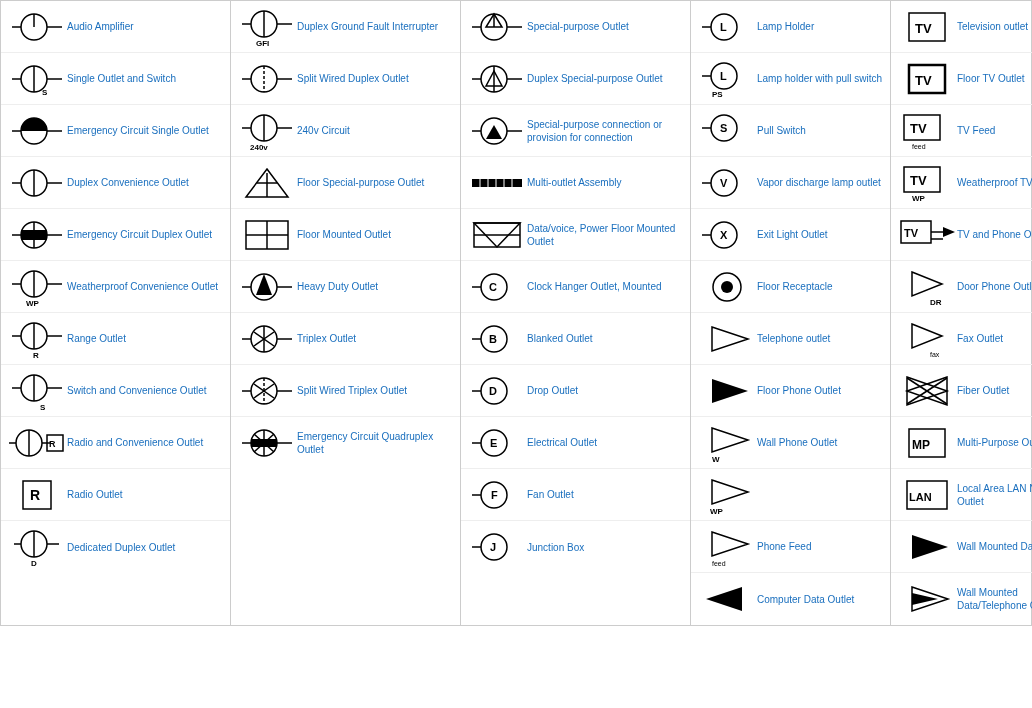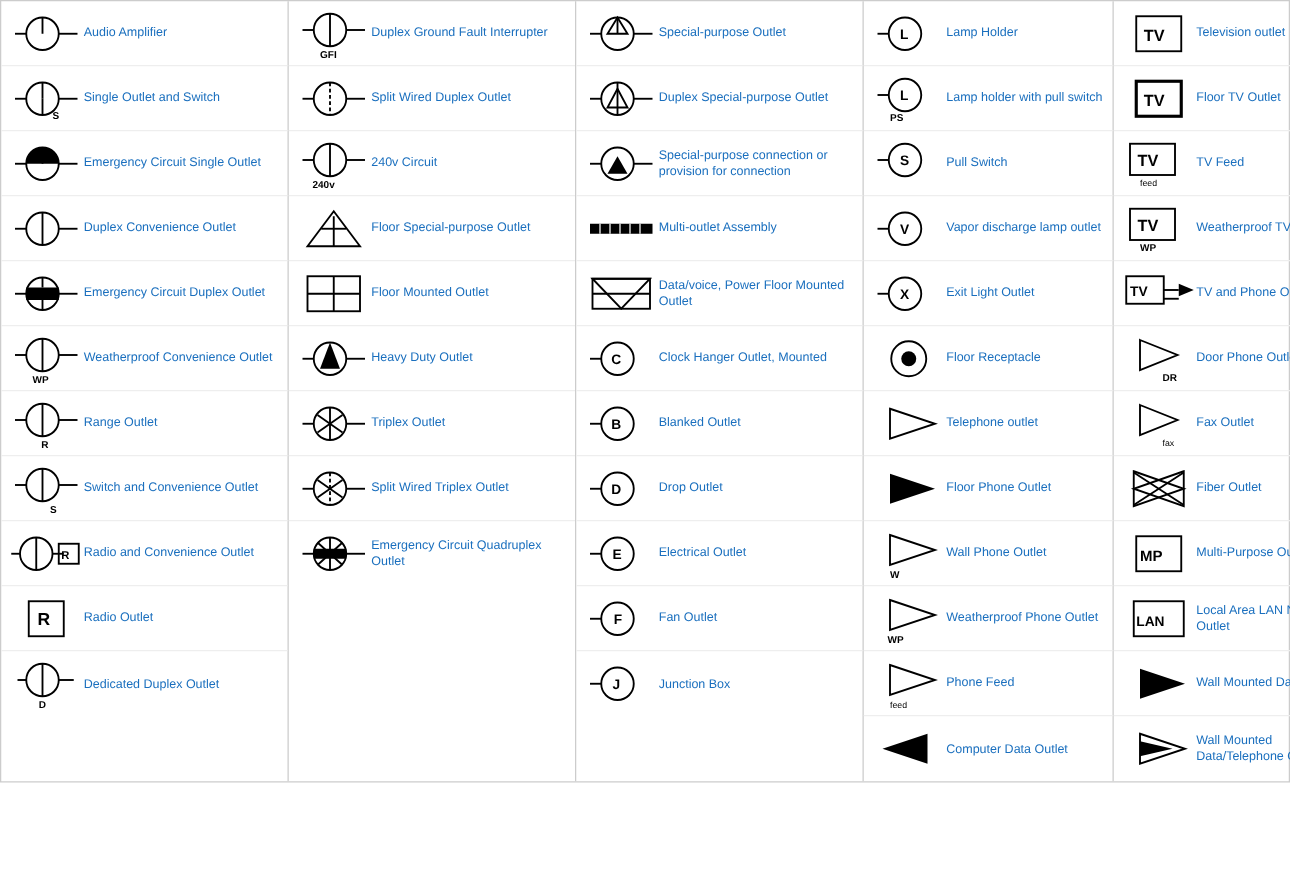--- a/index.html
+++ b/index.html
@@ -550,21 +550,20 @@
       <div class="label">Wall Phone Outlet</div>
     </div>
 
     <div class="item">
       <div class="sym">
         <svg width="50" height="40" viewBox="0 0 50 40">
           <polygon points="10,5 46,17 10,29" fill="none" stroke="#000" stroke-width="1.5"></polygon>
           <text x="8" y="39" font-size="8" font-weight="bold">WP</text>
         </svg>
       </div>
-      <div class="label">Weatherproof Phone Outlet</div>
     </div>
 
     <div class="item">
       <div class="sym">
         <svg width="50" height="40" viewBox="0 0 50 40">
           <polygon points="10,5 46,17 10,29" fill="none" stroke="#000" stroke-width="1.5"></polygon>
           <text x="10" y="39" font-size="7">feed</text>
         </svg>
       </div>
       <div class="label">Phone Feed</div>

